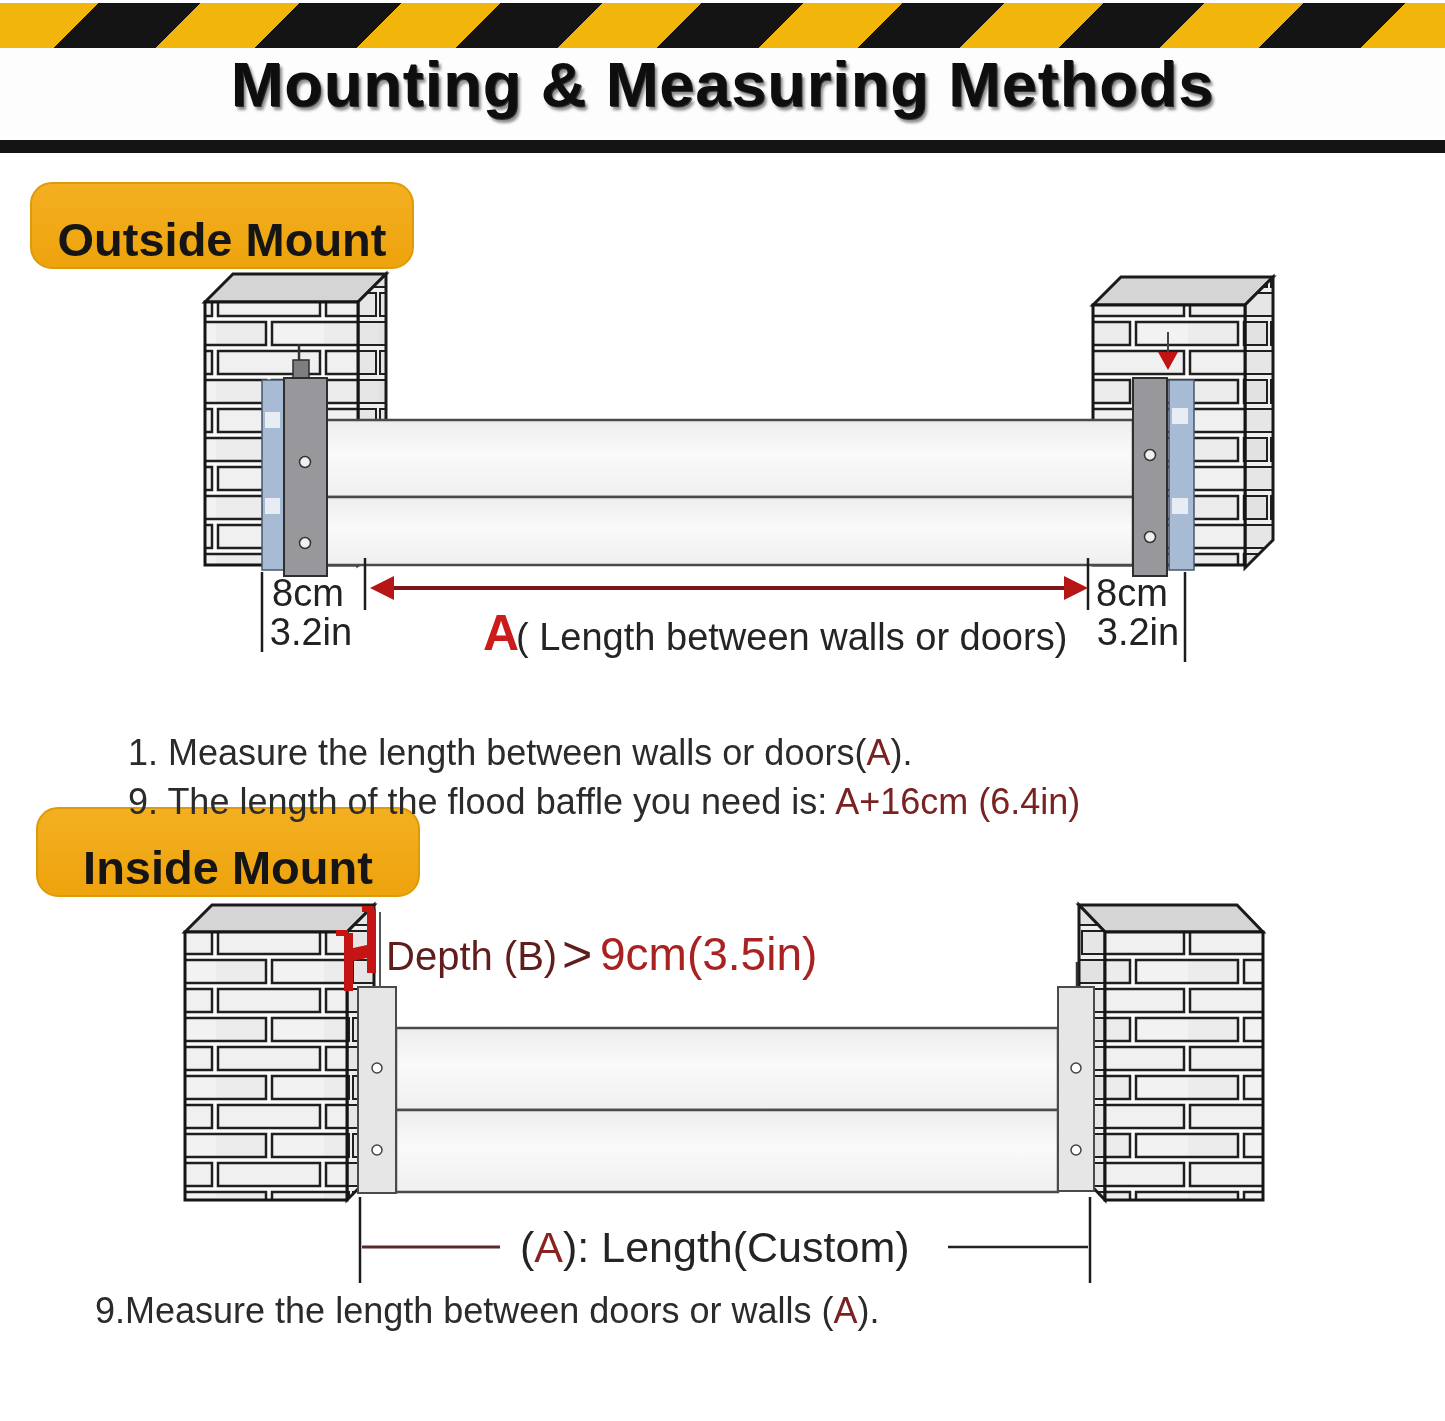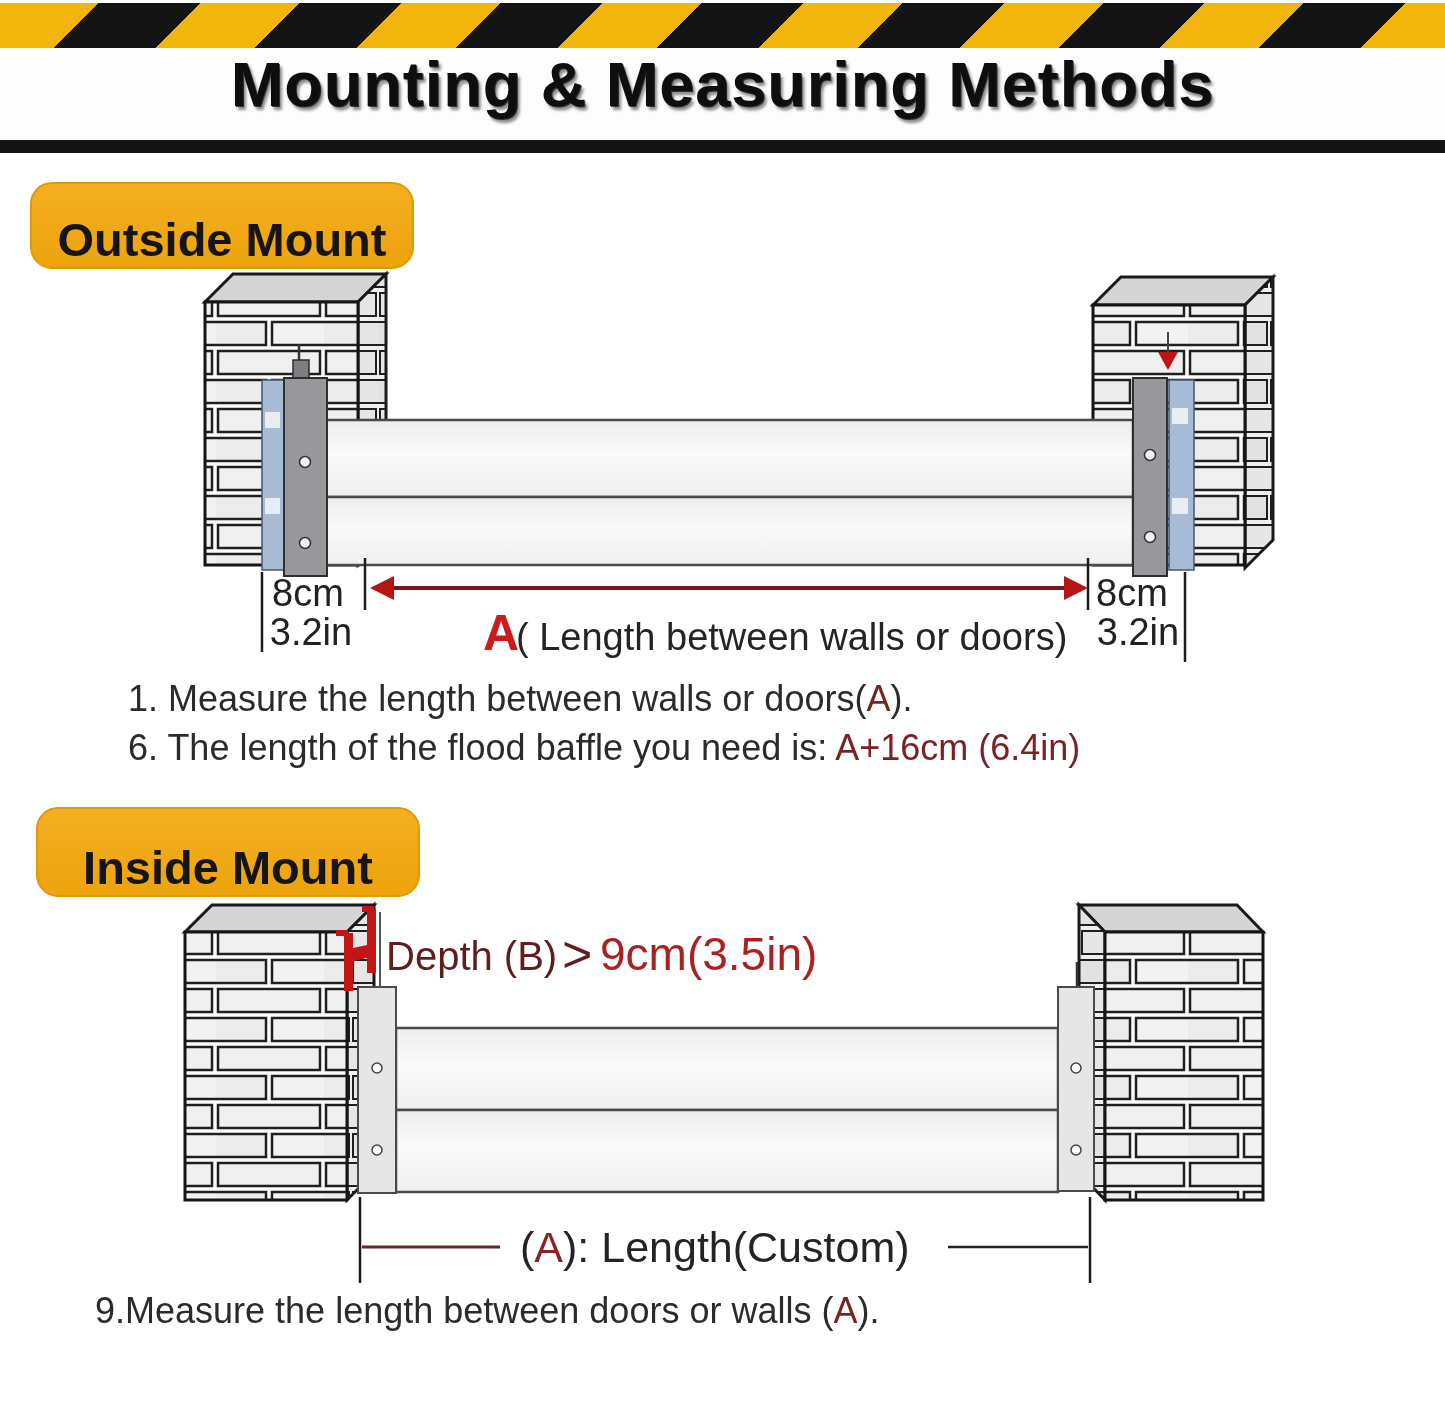--- a/index.html
+++ b/index.html
@@ -20,21 +20,21 @@
         font-size:47px;font-weight:bold;color:#151515;}
   .pill-outside{left:30px;top:182px;width:380px;height:83px;}
   .pill-inside{left:36px;top:807px;width:380px;height:86px;}
   
   svg{position:absolute;left:0;}
   .svg1{top:255px;}
   .svg2{top:880px;}
   text{font-family:"Liberation Sans", sans-serif;}
   
   .steps{position:absolute;color:#2b2b2b;font-size:36px;}
-  .steps-outside{left:128px;top:674px;line-height:49px;}
+  .steps-outside{left:128px;top:728px;line-height:49px;}
   .steps-inside-1{left:95px;top:1290px;}
   .steps-inside-2{left:0;top:1341px;width:100%;text-align:center;font-size:35px;line-height:38px;color:#2b2b2b;}
   .em-maroon{color:#7a2222;}
 </style>
 </head>
 <body>
 
 <div class="page">
 
   <div class="stripes"></div>
@@ -125,21 +125,21 @@
     <text x="308" y="606" font-size="38" fill="#222" text-anchor="middle">8cm</text>
     <text x="311" y="645" font-size="38" fill="#222" text-anchor="middle">3.2in</text>
     <text x="1132" y="606" font-size="38" fill="#222" text-anchor="middle">8cm</text>
     <text x="1138" y="645" font-size="38" fill="#222" text-anchor="middle">3.2in</text>
     <text x="483" y="650" font-size="50" font-weight="bold" fill="#cc1b1b">A</text>
     <text x="516" y="650" font-size="38" fill="#242424">( Length between walls or doors)</text>
   </svg>
 
   <div class="steps steps-outside">
     <div><span>1. Measure the length between walls or doors(</span><span class="em-maroon">A</span><span>).</span></div>
-    <div><span>6. The length of the flood baffle you need is: </span><span class="em-maroon">A+16cm (6.4in)</span><span></span></div>
+    <div><span>9. The length of the flood baffle you need is: </span><span class="em-maroon">A+16cm (6.4in)</span><span></span></div>
   </div>
 
   <svg class="svg2" width="1445" height="420" viewBox="0 880 1445 420">
 
     <g>
       <polygon points="185,932 347,932 374,905 212,905" fill="#d5d5d5" stroke="#1a1a1a" stroke-width="3"></polygon>
       <polygon points="347,932 374,905 374,1173 347,1200" fill="url(#brickSide)" stroke="#1a1a1a" stroke-width="3"></polygon>
       <rect x="185" y="932" width="162" height="268" fill="url(#brick)" stroke="#151515" stroke-width="3"></rect>
     </g>
 

